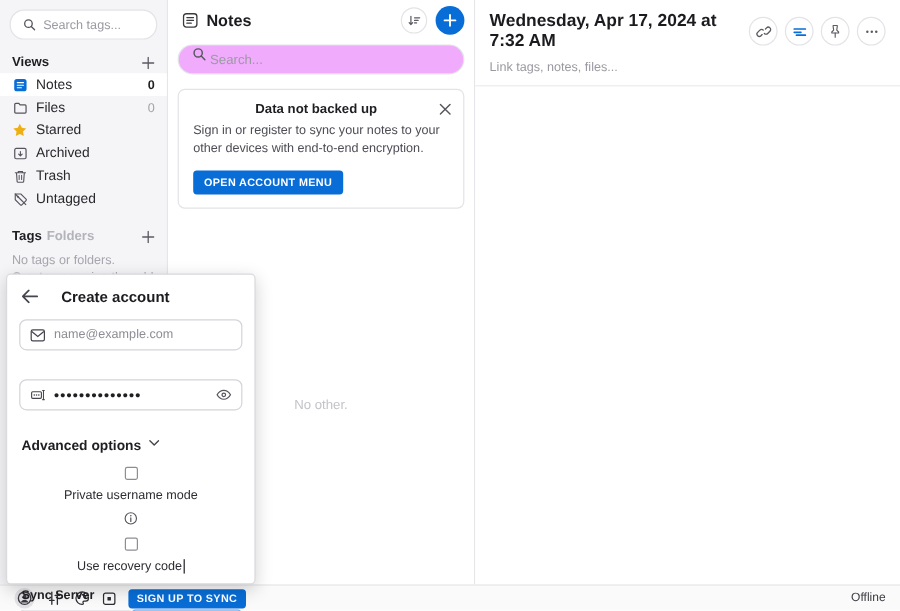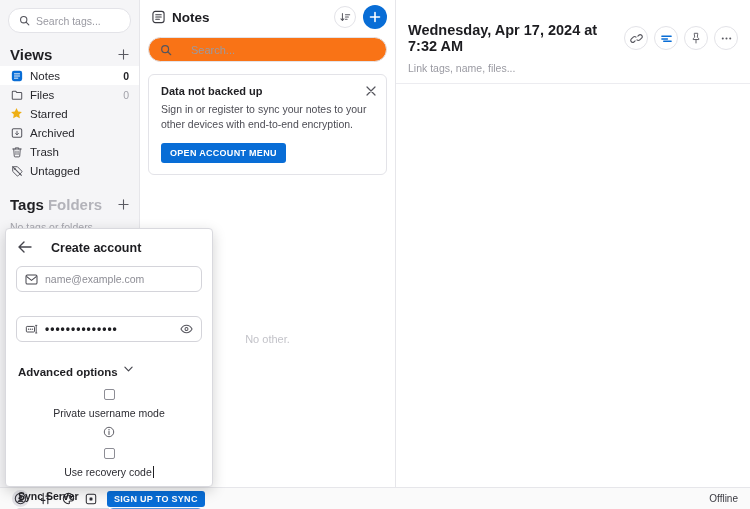--- a/index.html
+++ b/index.html
@@ -5,50 +5,50 @@
   * { margin:0; padding:0; box-sizing:border-box; }
   html,body { width:750px; height:509px; font-family:"Liberation Sans", sans-serif; background:#fff; overflow:hidden; }
   .app { position:relative; width:750px; height:509px; background:#fff; }
 
   
   .sidebar { position:absolute; left:0; top:0; width:140px; height:487px; background:#f5f5f7; border-right:1px solid #e6e6ea; }
   .sidebar-search { margin:8px 8px 10px 8px; height:25px; background:#fff; border:1px solid #e3e3e8; border-radius:12px; display:flex; align-items:center; gap:6px; padding:0 9px; }
   .sidebar-search input { border:none; outline:none; width:85px; font-size:10.5px; color:#3f3f46; background:transparent; font-family:inherit; }
   .sidebar-search input::placeholder { color:#9a9aa2; }
   .sec-head { display:flex; align-items:center; justify-content:space-between; padding:3px 10px; }
-  .sec-head .t { font-size:15px; font-weight:bold; color:#1f1f23; }
+  .sec-head .t { font-size:11px; font-weight:bold; color:#1f1f23; }
   .sec-head .t .muted { font-weight:bold; color:#b3b3ba; margin-left:4px; }
   .plus-sm { color:#5a5a62; cursor:pointer; display:flex; }
   .nav-item { display:flex; align-items:center; gap:7px; height:19px; padding:0 10px; font-size:11.5px; color:#28282d; cursor:pointer; }
   .nav-item.selected { background:#ffffff; }
   .nav-item .lbl { flex:1; }
   .nav-item .cnt { font-size:10.5px; font-weight:bold; color:#1f1f23; }
   .nav-item .cnt.gray { color:#a2a2aa; font-weight:normal; }
   .nav-icon { width:13px; height:13px; display:flex; align-items:center; justify-content:center; color:#55555d; }
   .tags-empty { padding:4px 10px; font-size:10.5px; color:#a6a6ae; line-height:1.35; }
 
   
   .notes-col { position:absolute; left:140px; top:0; width:256px; height:487px; background:#fff; border-right:1px solid #e6e6ea; }
   .notes-head { height:34px; display:flex; align-items:center; padding:0 8px 0 12px; gap:7px; }
   .notes-head .title { font-size:13.5px; font-weight:bold; color:#1c1c20; flex:1; }
   .icon-circle { width:22px; height:22px; border-radius:50%; border:1px solid #e3e3e8; background:#fff; display:flex; align-items:center; justify-content:center; color:#5a5a62; cursor:pointer; }
   .btn-plus { width:24px; height:24px; border-radius:50%; background:#086dd6; border:none; color:#fff; display:flex; align-items:center; justify-content:center; cursor:pointer; }
-  .notes-search { margin:3px 8px 0 8px; height:25px; background:#f97316; border:1px solid #e3e3e8; border-radius:13px; display:flex; align-items:center; gap:19px; padding:0 10px; }
+  .notes-search { margin:3px 8px 0 8px; height:25px; background:#f0abfc; border:1px solid #e3e3e8; border-radius:13px; display:flex; gap:3px; padding:0 10px; }
   .notes-search input { border:none; outline:none; flex:1; font-size:11px; color:#3f3f46; background:transparent; font-family:inherit; }
   .notes-search input::placeholder { color:#9a9aa2; }
   .warn-card { margin:12px 8px; border:1px solid #e3e3e8; border-radius:6px; padding:10px 10px 11px 12px; }
-  .warn-top { display:flex; align-items:flex-start; }
+  .warn-top { display:flex; align-items:flex-start;text-align:center; }
   .warn-title { font-size:11px; font-weight:bold; color:#1f1f23; flex:1; }
   .warn-close { color:#55555d; cursor:pointer; display:flex; margin-top:1px; }
   .warn-body { font-size:10.5px; color:#4d4d55; line-height:1.45; margin:5px 0 10px 0; }
   .btn-cta { background:#086dd6; color:#fff; border:none; border-radius:3px; font-size:9px; font-weight:bold; letter-spacing:.3px; padding:5px 9px; cursor:pointer; font-family:inherit; }
   .no-items { text-align:center; margin-top:158px; font-size:11px; color:#c3c3c9; }
 
   
-  .editor { position:absolute; left:396px; top:12px; width:354px; height:487px; background:#fff; }
+  .editor { position:absolute; left:396px; top:0; width:354px; height:487px; background:#fff; }
   .editor-head { padding:10px 12px 9px 12px; border-bottom:1px solid #ececf0; }
   .editor-title-row { display:flex; align-items:center; }
   .editor-title { font-size:14.5px; font-weight:bold; color:#1c1c20; flex:1; }
   .editor-icons { display:flex; gap:6px; }
   .icon-circle.sm { width:24px; height:24px; }
   .icon-circle .blue { color:#086dd6; }
   .link-row { margin-top:8px; font-size:10.5px; color:#9a9aa2; cursor:text; }
 
   
   .popup { position:absolute; left:5px; top:228px; width:208px; height:259px; background:#fff; border:1px solid #d9d9de; border-radius:4px; box-shadow:0 4px 14px rgba(0,0,0,.18); padding:10px 10px 9px 10px; z-index:10; }
@@ -265,21 +265,21 @@
             <span>
               <svg width="13" height="13" viewBox="0 0 14 14">
                   <circle cx="3" cy="7" r="1.1" fill="currentColor"></circle>
                   <circle cx="7" cy="7" r="1.1" fill="currentColor"></circle>
                   <circle cx="11" cy="7" r="1.1" fill="currentColor"></circle>
                 </svg>
             </span>
           </button>
         </span>
       </div>
-      <div class="link-row">Link tags, name, files...</div>
+      <div class="link-row">Link tags, notes, files...</div>
     </div>
     <div style="height:428px;"></div>
   </div>
 
   <div class="popup">
     <div class="popup-head">
       <span class="back-btn">
         <svg width="14" height="12" viewBox="0 0 14 12">
             <path d="M6 1L1 6l5 5M1.5 6H13" fill="none" stroke="currentColor" stroke-width="1.4" stroke-linecap="round" stroke-linejoin="round"></path>
           </svg>

